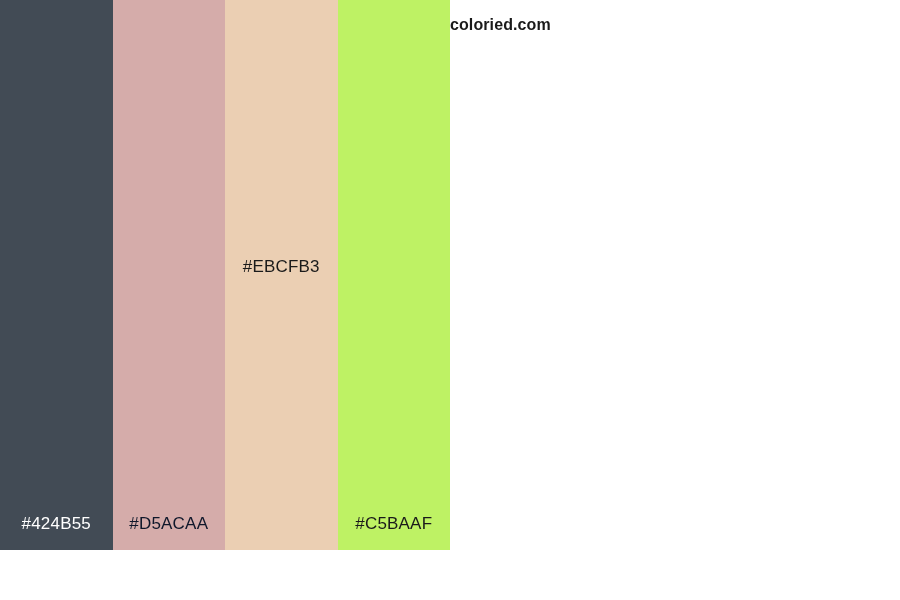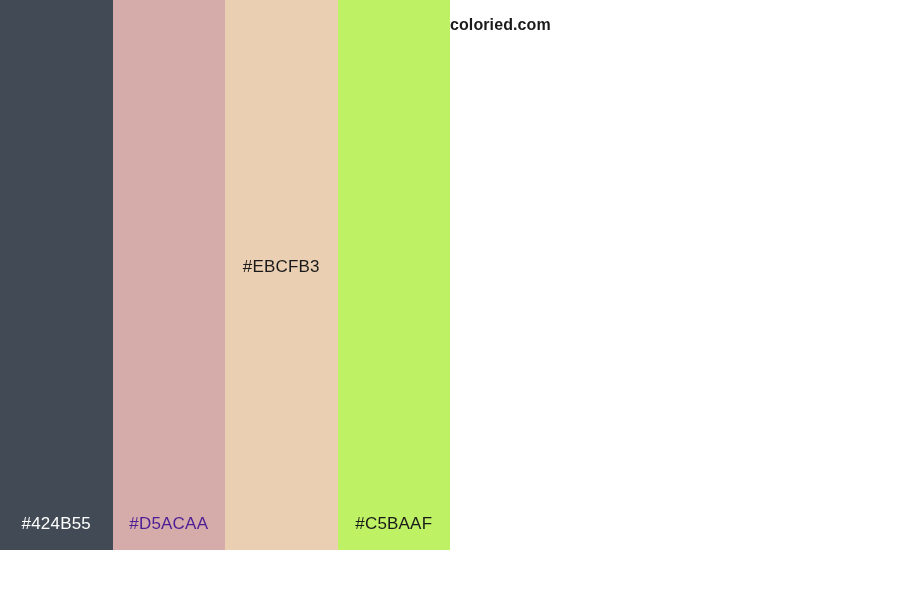--- a/index.html
+++ b/index.html
@@ -70,21 +70,21 @@
 <div class="palette-page">
 
   <div class="swatch-strip" style="height: 550px;">
 
     <div class="swatch" style="background-color: rgb(66, 75, 85); height: 550px;">
       <span class="swatch-label" style="color: rgb(255, 255, 255);">#424B55</span>
     </div>
 
 
     <div class="swatch" style="background-color: rgb(213, 172, 170); height: 550px;">
-      <span class="swatch-label" style="color: #4c1d95;">#D5ACAA</span>
+      <span class="swatch-label" style="color: #0f172a;">#D5ACAA</span>
     </div>
 
     <div class="swatch" style="background-color: rgb(235, 207, 179); height: 550px; align-items: center;">
       <span class="swatch-label" style="color: rgb(26, 26, 26);">#EBCFB3</span>
     </div>
 
     <div class="swatch" style="background-color: #bef264; height: 550px;">
       <span class="swatch-label" style="color: rgb(26, 26, 26);">#C5BAAF</span>
     </div>
 

